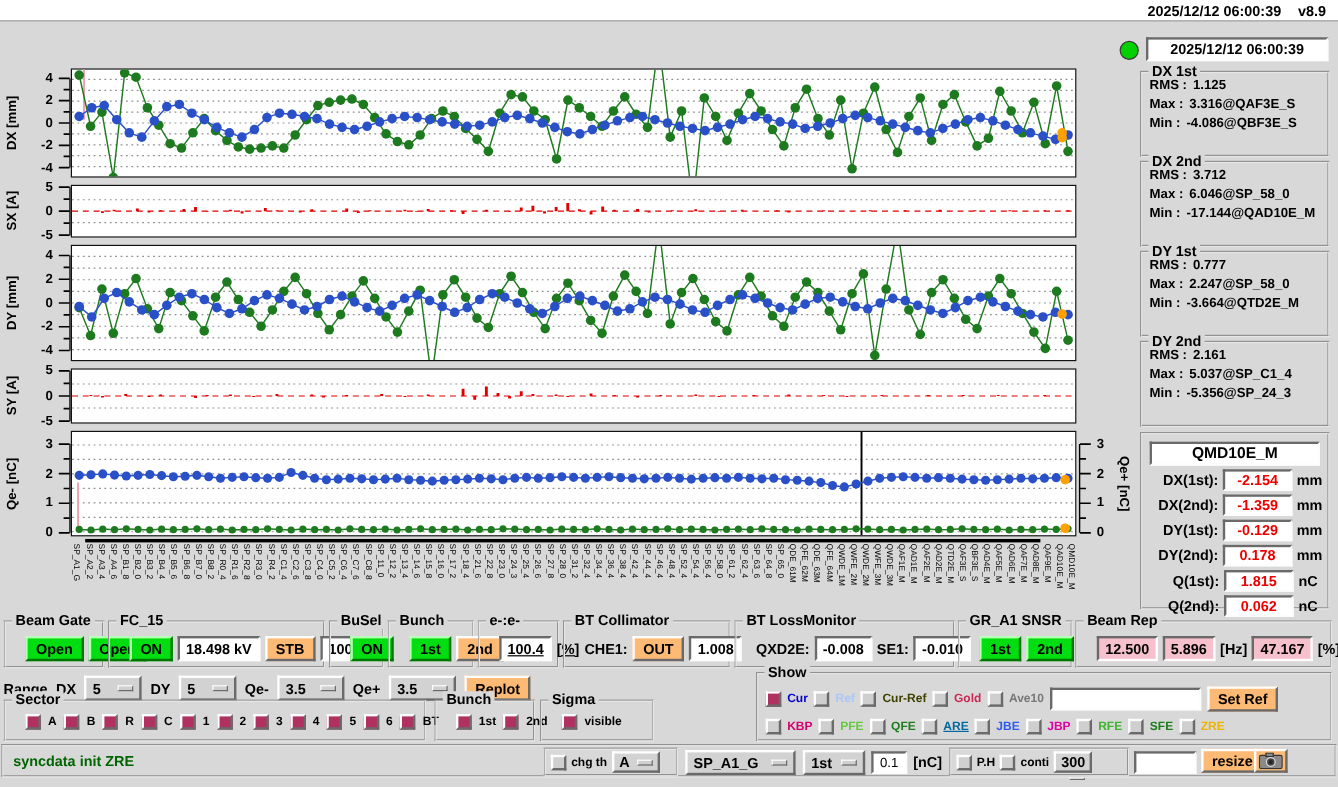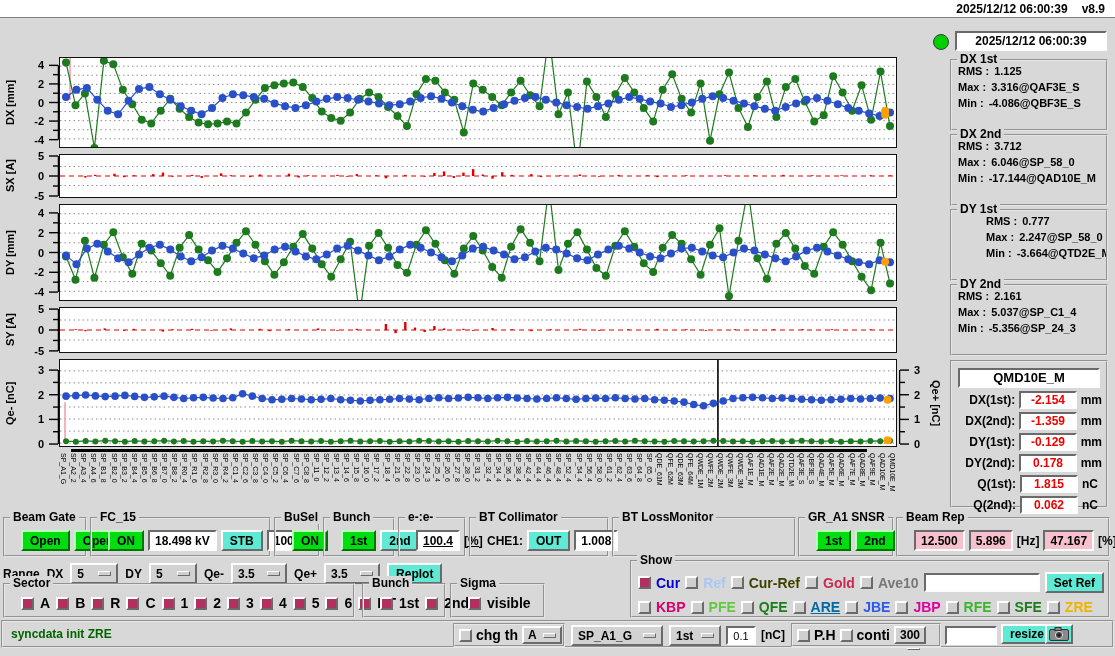--- a/index.html
+++ b/index.html
@@ -10,33 +10,33 @@
             gap:14px; padding-right:10px; font-size:12px; font-weight:bold; }
   .main { position:absolute; left:0; top:18px; width:1115px; height:638px; background:#d8d8d8; overflow:hidden; }
   .apptitle { position:absolute; left:115px; top:12px; font-size:17px; font-weight:bold; color:#0000dd; }
   .led { position:absolute; left:933px; top:16px; width:16px; height:16px; border-radius:50%;
          background:#00cf00; border:1px solid #3a3a3a; }
   .tsbox { position:absolute; left:955px; top:13px; width:152px; height:20px; background:#fff;
            border:2px solid; border-color:#6a6a6a #fdfdfd #fdfdfd #6a6a6a; font-weight:bold; font-size:12px;
            display:flex; align-items:center; justify-content:center; }
   .btn { display:inline-flex; align-items:center; justify-content:center; font-weight:bold; font-size:12px;
          height:21px; padding:0 7px; white-space:nowrap; }
-  .btn.gray { border:2px solid; border-color:#fdfdfd #6a6a6a #6a6a6a #fdfdfd; background:#5eead4; }
+  .btn.gray { border:2px solid; border-color:#fdfdfd #6a6a6a #6a6a6a #fdfdfd; background:#fdba74; }
   .btn.green { border:2px solid; border-color:#b8ffb8 #007300 #007300 #b8ffb8; background:#00dd10; }
   .fld { display:inline-flex; align-items:center; justify-content:center; font-weight:bold; font-size:12px;
          height:21px; padding:0 5px; background:#fff; border:2px solid; border-color:#6a6a6a #fdfdfd #fdfdfd #6a6a6a;
          white-space:nowrap; }
   .fld.pink { background:#f6c0cc; }
   .txtlab { font-weight:bold; font-size:12px; white-space:nowrap; }
   .grp { position:absolute; border:2px groove #e6e6e6; }
   .glabel { position:absolute; top:-9px; left:5px; background:#d8d8d8; padding:0 3px; font-weight:bold; font-size:12px; line-height:14px; white-space:nowrap;}
   .grow { display:flex; align-items:center; gap:4px; margin:11px 4px 0 16px; }
   .cb { width:13px; height:13px; flex:0 0 13px; border:2px solid; border-color:#fdfdfd #6a6a6a #6a6a6a #fdfdfd; background:#cfcfcf; display:inline-block; }
   .cb.on { background:#b03060; }
-  .cblab { font-weight:bold; font-size:14px; white-space:nowrap;text-align:right; }
+  .cblab { font-weight:bold; font-size:10px; white-space:nowrap;text-align:right; }
   .dd { display:inline-flex; align-items:center; height:21px; padding:0 5px; font-weight:bold; font-size:12px;
         border:2px solid; border-color:#fdfdfd #6a6a6a #6a6a6a #fdfdfd; background:#d2d2d2; gap:6px; white-space:nowrap;}
   .ddbar { width:13px; height:5px; border:1px solid; border-color:#fdfdfd #6a6a6a #6a6a6a #fdfdfd; background:#cfcfcf; margin-left:auto; }
   
   .plotrow { position:absolute; left:0; width:945px; }
   .ytitle { position:absolute; left:2px; top:0; width:16px; height:100%; display:flex; align-items:center; justify-content:center;
             font-size:11px; font-weight:bold; writing-mode:vertical-rl; transform:rotate(180deg); white-space:nowrap;}
   .ytitle.right { left:auto; transform:none; }
   .ylab { position:absolute; width:26px; text-align:right; font-size:11px; font-weight:bold; line-height:13px; }
   .ylab.right { text-align:left; }
@@ -940,21 +940,21 @@
         </div>
         <div class="srow">
           <span>Max :</span>
           <span>6.046@SP_58_0</span>
         </div>
         <div class="srow">
           <span>Min :</span>
           <span>-17.144@QAD10E_M</span>
         </div>
       </div>
-      <div class="grp statbox" style="left: 950px; top: 191px; width: 158px; height: 72px; padding-left: 28px;">
+      <div class="grp statbox" style="left: 950px; top: 191px; width: 158px; height: 72px;">
         <span class="glabel">DY 1st</span>
         <div class="srow">
           <span>RMS :</span>
           <span>0.777</span>
         </div>
         <div class="srow">
           <span>Max :</span>
           <span>2.247@SP_58_0</span>
         </div>
         <div class="srow">
@@ -1055,20 +1055,26 @@
       <div class="grp" style="left: 469px; top: 499px; width: 140px; height: 40px;">
         <span class="glabel">BT Collimator</span>
         <div class="grow">
           <span class="txtlab">CHE1:</span>
           <span class="btn gray">OUT</span>
           <span class="fld">1.008</span>
         </div>
       </div>
       <div class="grp" style="left: 612px; top: 499px; width: 184px; height: 40px;">
         <span class="glabel">BT LossMonitor</span>
+        <div class="grow">
+          <span class="txtlab">QXD2E:</span>
+          <span class="fld">-0.008</span>
+          <span class="txtlab">SE1:</span>
+          <span class="fld">-0.010</span>
+        </div>
       </div>
       <div class="grp" style="left: 798px; top: 499px; width: 96px; height: 40px;">
         <span class="glabel">GR_A1 SNSR</span>
         <div class="grow">
           <span class="btn green">1st</span>
           <span class="btn green">2nd</span>
         </div>
       </div>
       <div class="grp" style="left: 896px; top: 499px; width: 214px; height: 40px;">
         <span class="glabel">Beam Rep</span>

